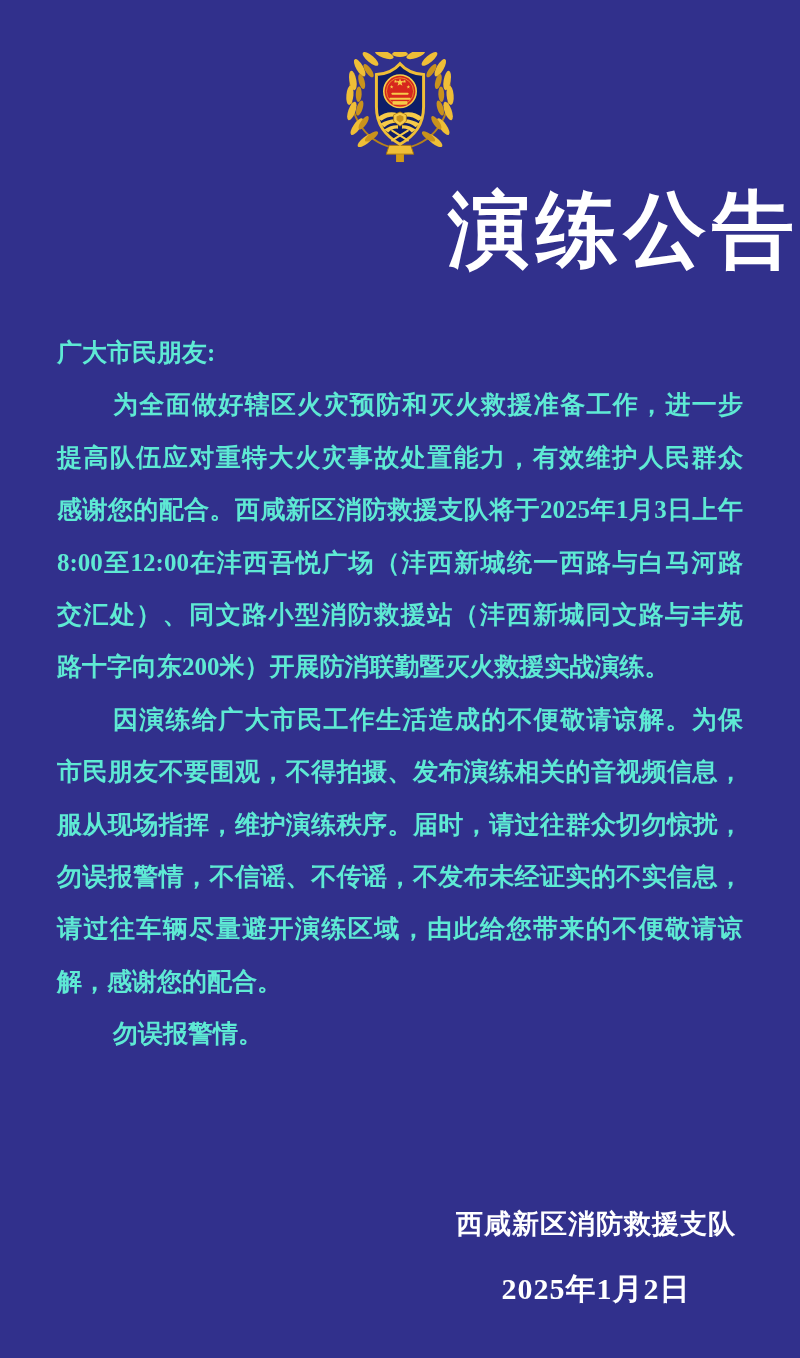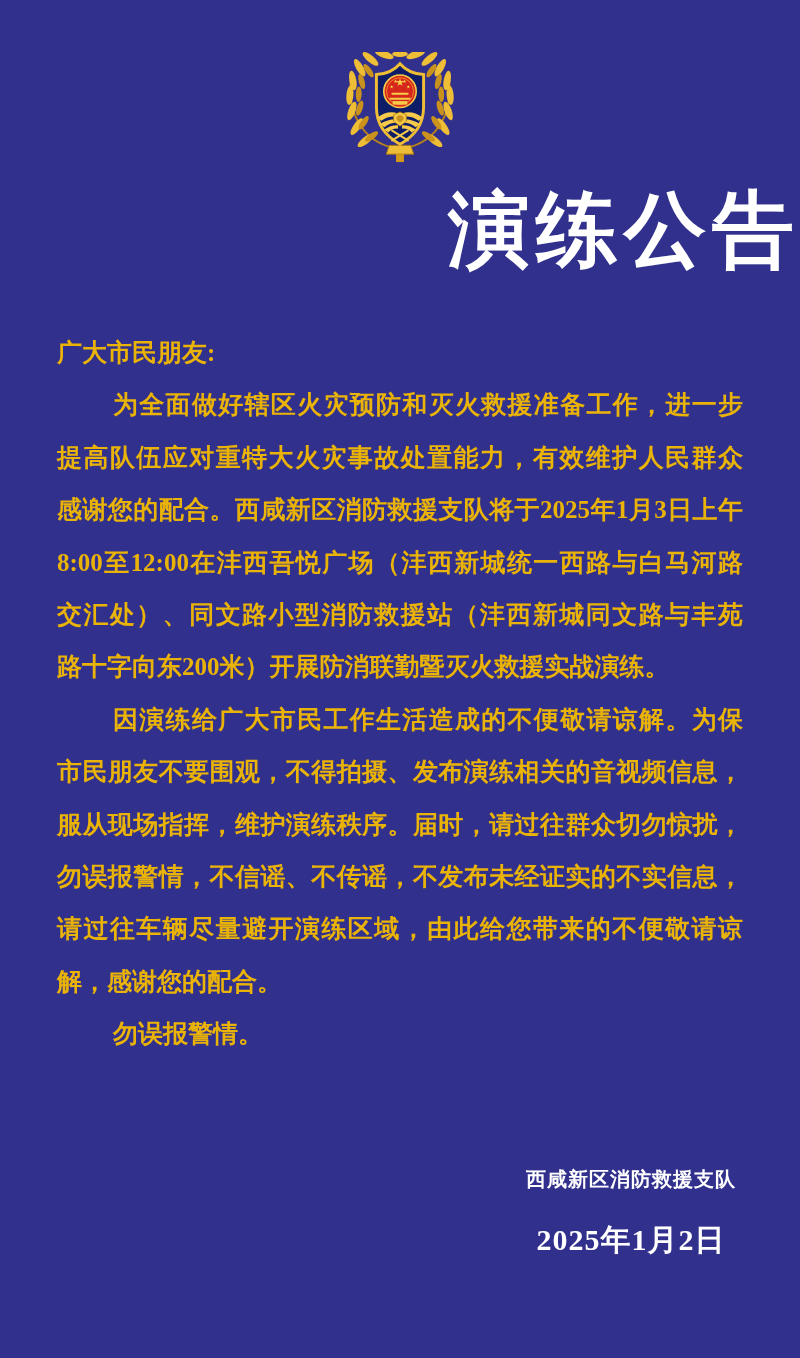--- a/index.html
+++ b/index.html
@@ -35,39 +35,39 @@
     box-sizing:border-box;
     color:#ffffff;
   }
   .body-text{
     position:absolute;
     top:327px;
     left:57px;
     width:686px;
     font-size:25px;
     font-weight:700;
-    color:#eab308;
+    color:#5eead4;
   }
   .line{
     height:52.4px;
     line-height:52.4px;
     text-align:justify;
     word-break:break-all;
     white-space:normal;
   }
   .full{ text-align-last:justify; }
   .indent{ text-indent:56px; }
   .signature{
     position:absolute;
     top:1166px;
     right:64px;
     text-align:center;
     font-weight:700;
   }
-  .sig-org{ font-size:20px; letter-spacing:1px; }
+  .sig-org{ font-size:27px; letter-spacing:1px;margin-top:40px; }
   .sig-date{ font-size:30px; margin-top:27px; letter-spacing:1px; }
 </style>
 </head>
 <body>
 
 <div class="page">
 
   <svg class="emblem" viewBox="0 0 120 114" xmlns="http://www.w3.org/2000/svg" aria-hidden="true">
     <defs>
       <path id="star" d="M0,-5 L1.18,-1.62 L4.76,-1.55 L1.9,0.62 L2.94,4.05 L0,2 L-2.94,4.05 L-1.9,0.62 L-4.76,-1.55 L-1.18,-1.62 Z"></path>

